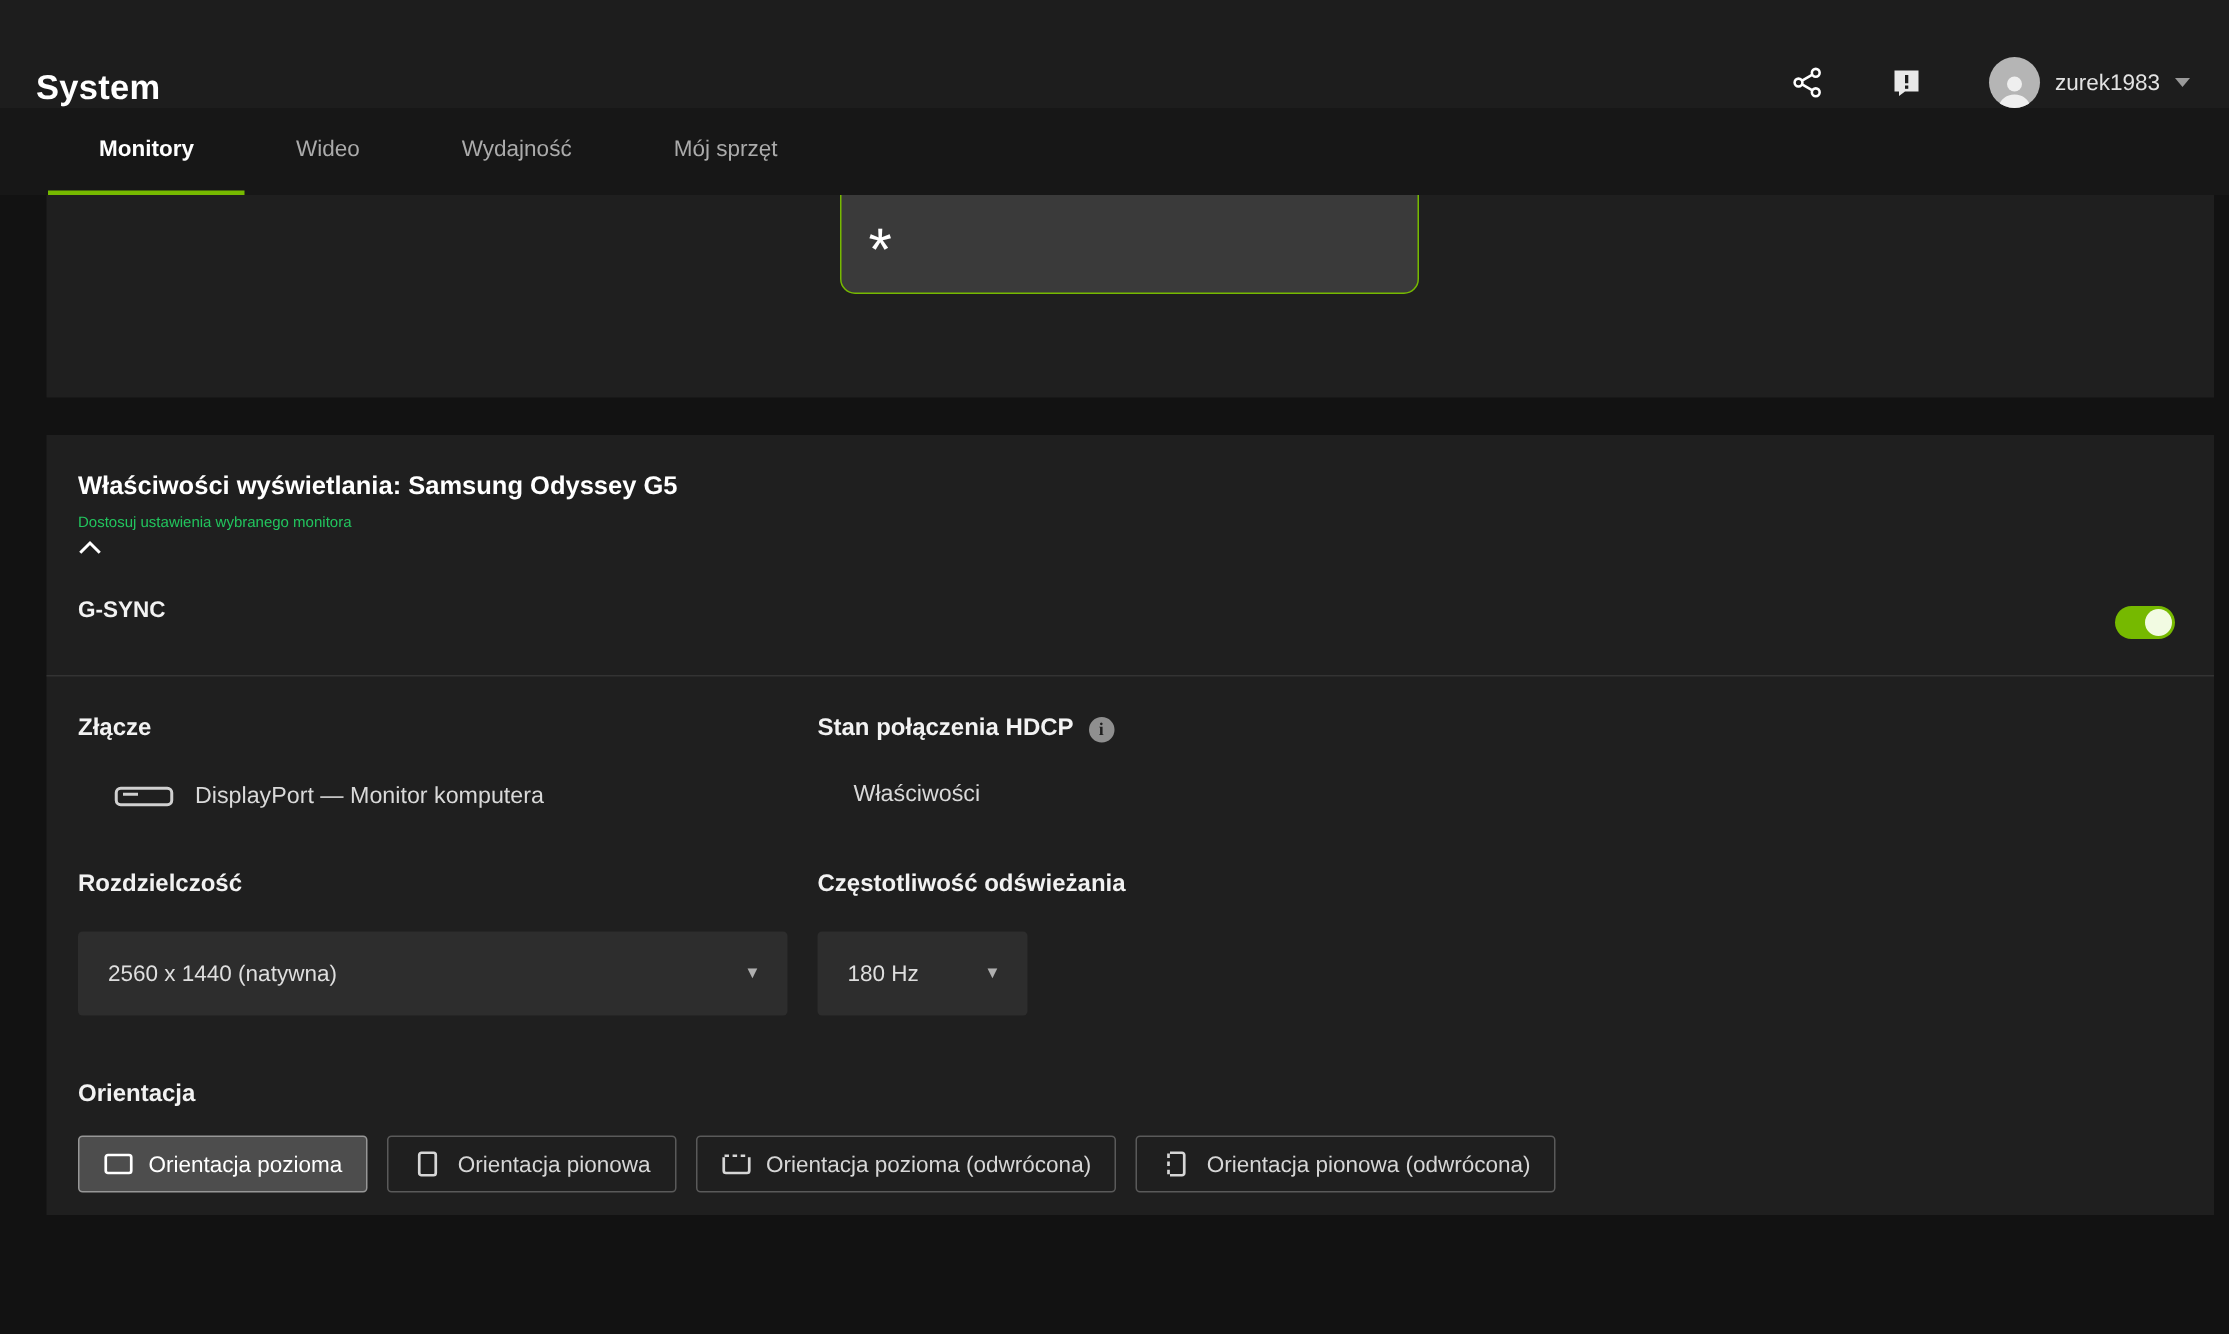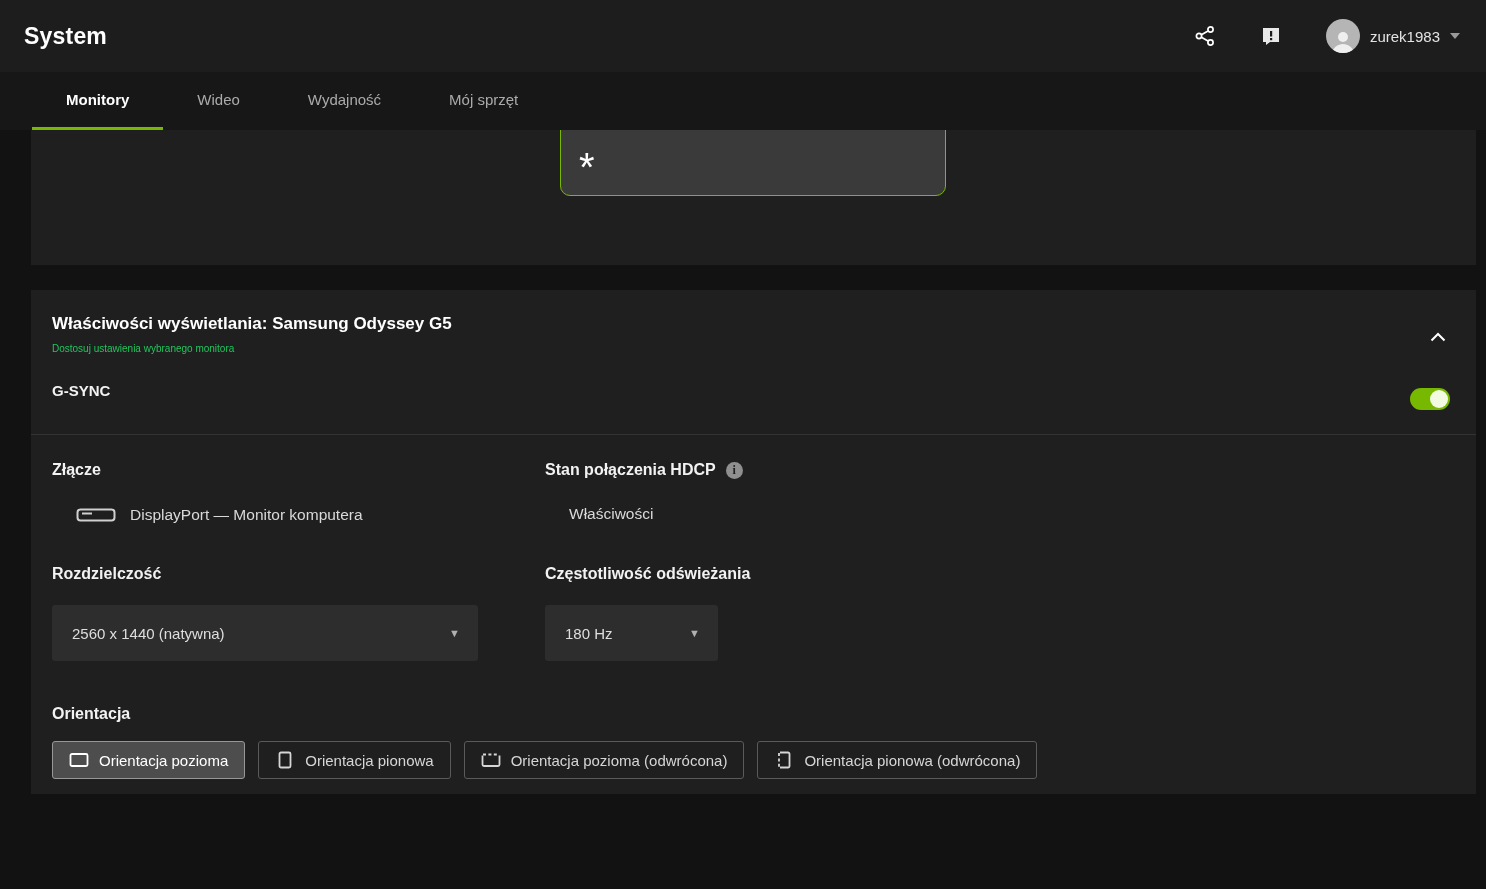--- a/index.html
+++ b/index.html
@@ -8,21 +8,21 @@
     width:1486px; height:889px;
     background:#121212;
     font-family:"Liberation Sans", sans-serif;
     overflow:hidden;
     color:#e6e6e6;
   }
 
   
   .topbar {
     height:72px; background:#1d1d1d;
-    display:flex; align-items:center; justify-content:space-between;
+    display:flex; align-items:flex-end; justify-content:space-between;
     padding:0 26px 0 24px;
   }
   .topbar-title { color:#ffffff; font-size:23px; font-weight:700; letter-spacing:.2px; }
   .topbar-right { display:flex; align-items:center; gap:44px; }
   .icon-btn { display:flex; align-items:center; justify-content:center; cursor:pointer; }
   .account { display:flex; align-items:center; gap:10px; cursor:pointer; }
   .avatar {
     width:34px; height:34px; border-radius:50%;
     background:#b5b5b5; display:flex; align-items:flex-end; justify-content:center;
     overflow:hidden;
@@ -59,22 +59,23 @@
     color:#ffffff; font-size:40px; line-height:0.9;
     padding:0 0 10px 18px;
   }
 
   .card-gap { height:25px; }
 
   
   .main-card { margin:0 10px 14px 31px; background:#1f1f1f; padding-bottom:15px; }
 
   .card-header {
-    display:flex; justify-content:space-between; align-items:center;
+    display:flex; justify-content:space-between; align-items:flex-start;
     padding:24px 30px 16px 21px;
+    flex-direction:column;
   }
   .card-title { margin:0; color:#ffffff; font-size:17px; font-weight:700; }
   .card-sub { margin-top:9px; color:#22c55e; font-size:10px; }
   .collapse-btn { margin-top:6px; cursor:pointer; }
 
   .gsync-row {
     display:flex; justify-content:space-between; align-items:flex-start;
     padding:12px 26px 0 21px;
   }
   .gsync-title { color:#f2f2f2; font-size:15px; font-weight:600; }
@@ -108,22 +109,22 @@
     cursor:pointer;
   }
 
   .grid2.controls { padding-top:40px; }
   .dropdown {
     margin-top:22px; height:56px; background:#2d2d2d; border-radius:3px;
     display:flex; align-items:center; justify-content:space-between;
     padding:0 18px 0 20px; cursor:pointer;
     color:#dedede; font-size:15px;
   }
-  .dd-resolution { width:426px; }
-  .dd-refresh { width:173px; }
+  .dd-resolution { width:473px; }
+  .dd-refresh { width:140px; }
   .dd-caret { color:#b0b0b0; font-size:11px; }
 
   .orientation-section { padding:44px 21px 0 21px; }
   .orient-buttons { margin-top:18px; display:flex; gap:13px; }
   .orient-btn {
     display:inline-flex; align-items:center; gap:10px;
     height:38px; padding:0 16px;
     border:1px solid #5a5a5a; border-radius:3px;
     background:transparent; color:#d6d6d6; font-size:15px;
     cursor:pointer; font-family:inherit;

